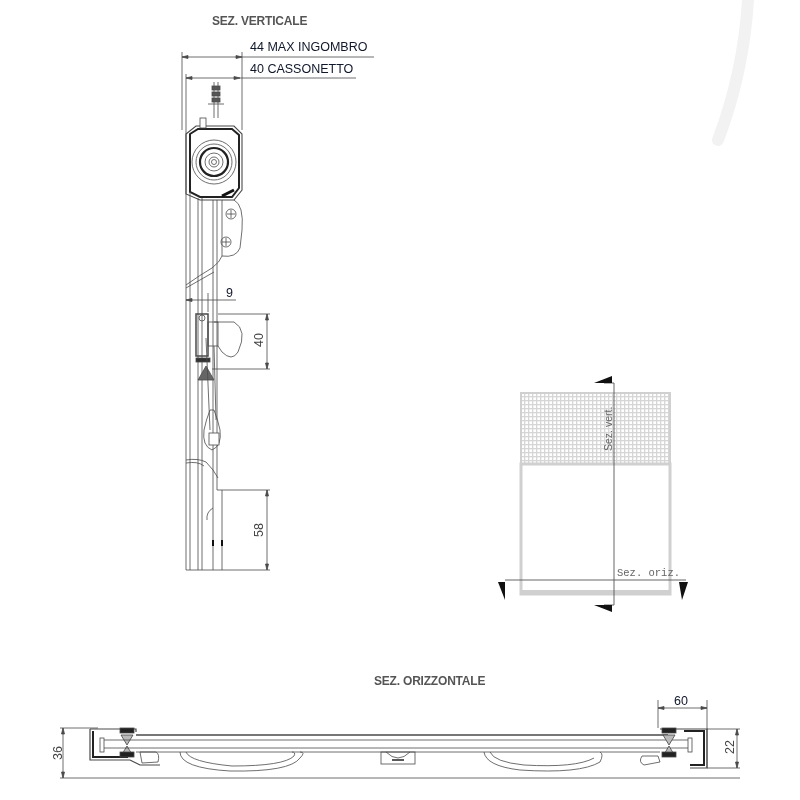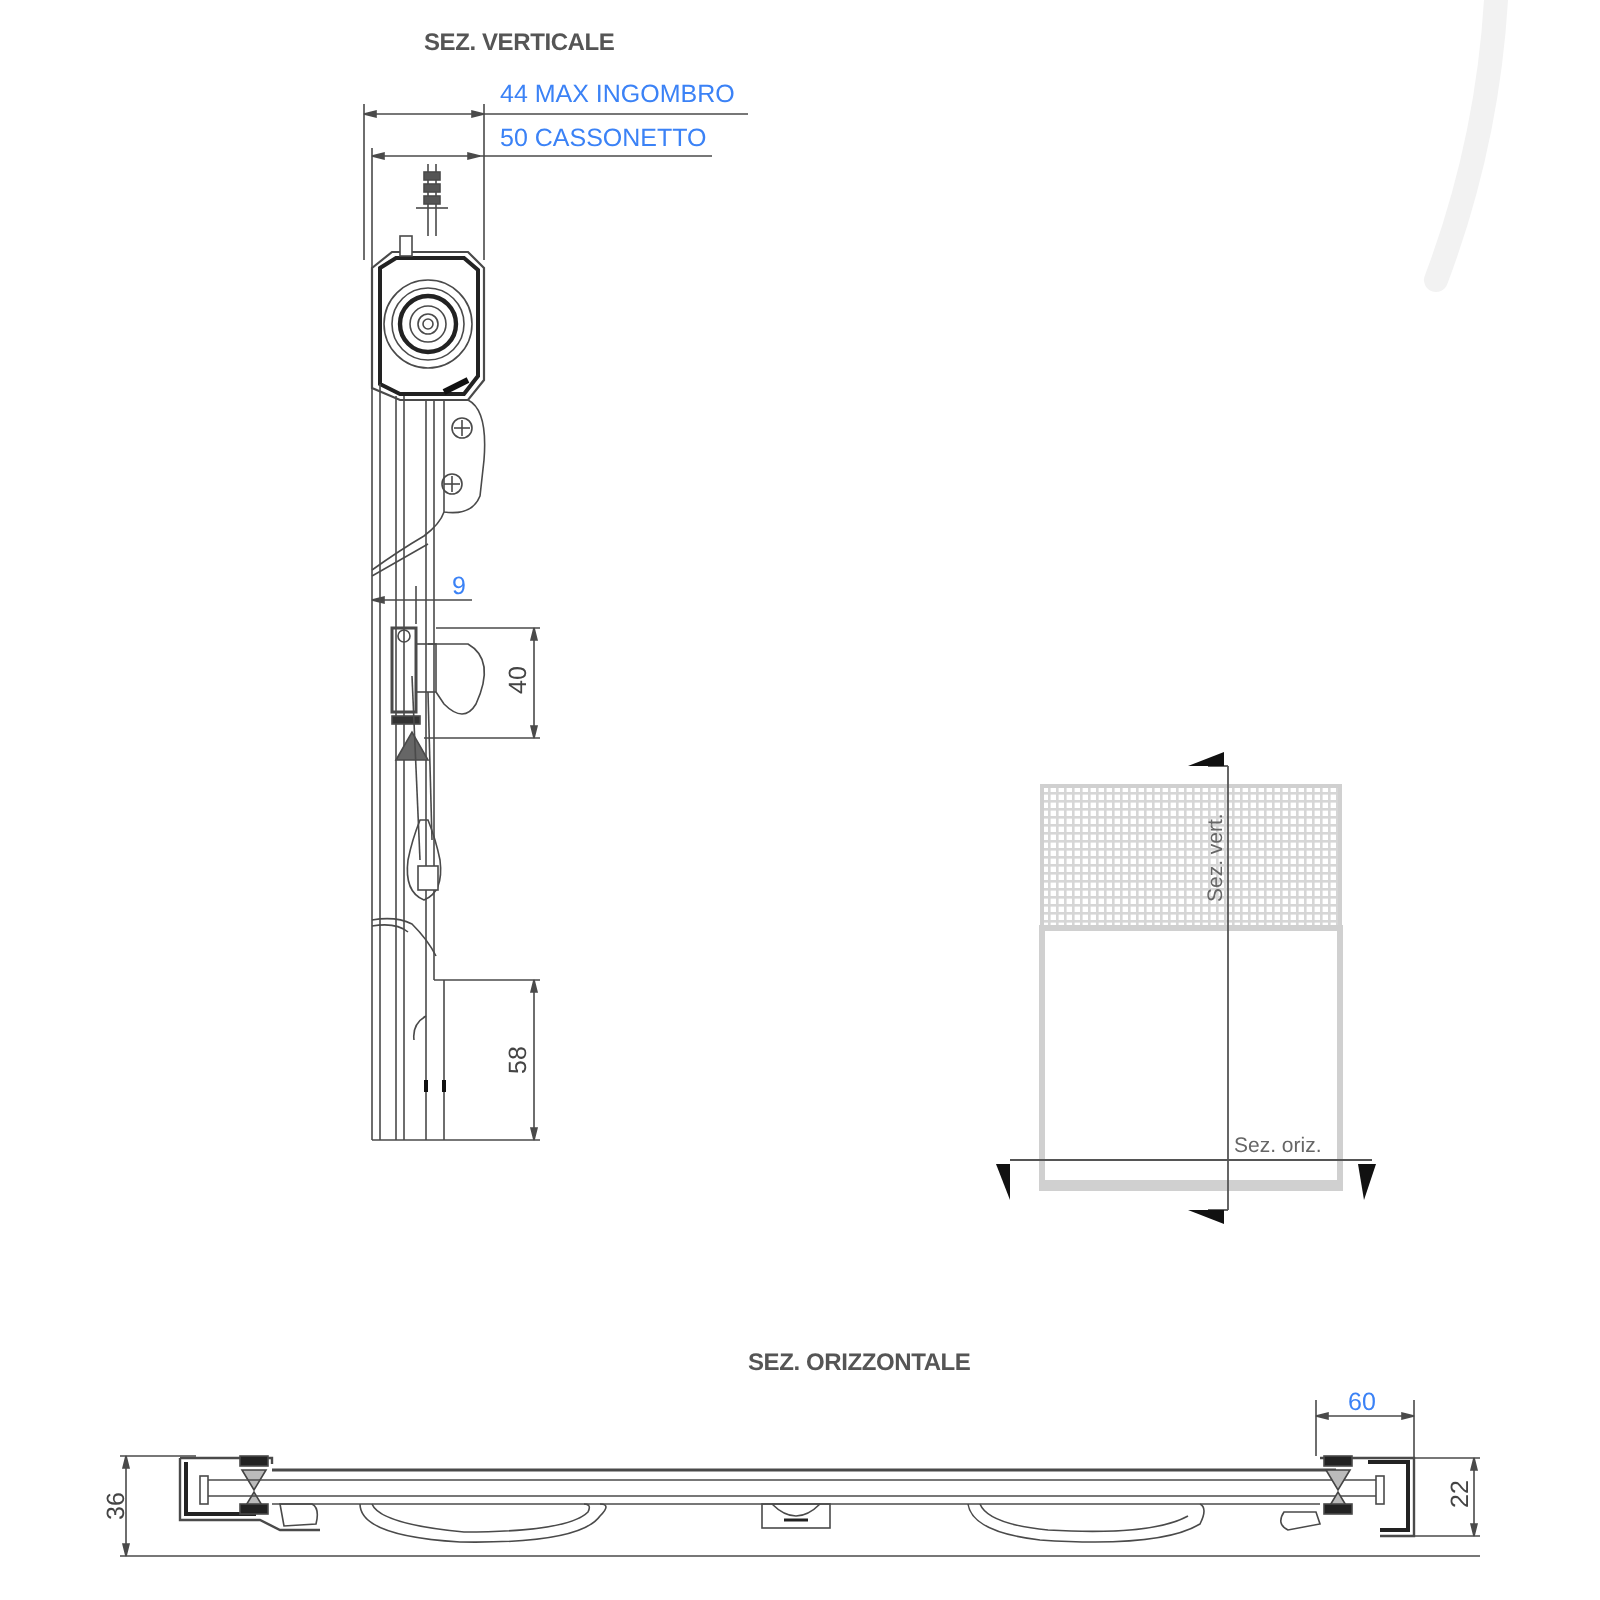--- a/index.html
+++ b/index.html
@@ -1,19 +1,19 @@
 <!DOCTYPE html>
 <html><head>
 <meta charset="utf-8">
 <style>
   html, body { margin: 0; padding: 0; background: #ffffff; }
   body { width: 800px; height: 800px; position: relative; overflow: hidden; font-family: "Liberation Sans", sans-serif; }
   .canvas { position: absolute; left: 0; top: 0; width: 800px; height: 800px; }
   .title { position: absolute; font-family: "Liberation Sans", sans-serif; font-weight: bold; font-size: 12px; color: #555555; letter-spacing: -0.2px; margin-left: 32px; }
-  .dimlabel { position: absolute; font-family: "Liberation Sans", sans-serif; font-size: 12.5px; color: #3b82f6; white-space: nowrap; }
+  .dimlabel { position: absolute; font-family: "Liberation Sans", sans-serif; font-size: 12.5px; color: #0f172a; white-space: nowrap; }
   .vlabel { position: absolute; font-family: "Liberation Sans", sans-serif; font-size: 12.5px; color: #444444; transform: rotate(-90deg); transform-origin: center center; white-space: nowrap; }
   .smalllabel { position: absolute; font-family: "Liberation Sans", sans-serif; font-size: 10.5px; color: #666666; white-space: nowrap; }
 </style>
 </head>
 <body>
 
 <div class="canvas">
 <svg width="800" height="800" viewBox="0 0 800 800" xmlns="http://www.w3.org/2000/svg">
 
   <path d="M748 0 C 745 50, 735 95, 718 140" stroke="#f2f2f2" stroke-width="12" fill="none" stroke-linecap="round"></path>
@@ -180,25 +180,25 @@
     <line x1="707" y1="768" x2="740" y2="768"></line>
     <line x1="737" y1="729" x2="737" y2="768"></line>
     <polygon points="737,729 735.5,735 738.5,735" fill="#4a4a4a"></polygon>
     <polygon points="737,768 735.5,762 738.5,762" fill="#4a4a4a"></polygon>
   </g>
 </svg>
 
 
 <div class="title" style="left:180px; top:14px;">SEZ. VERTICALE</div>
 <div class="dimlabel" style="left:250px; top:40px;">44 MAX INGOMBRO</div>
-<div class="dimlabel" style="left:250px; top:62px;">50 CASSONETTO</div>
+<div class="dimlabel" style="left:250px; top:62px;">40 CASSONETTO</div>
 <div class="dimlabel" style="left:226px; top:286px;">9</div>
 <div class="vlabel" style="left:249px; top:333px; width:20px; text-align:center;">40</div>
 <div class="vlabel" style="left:249px; top:523px; width:20px; text-align:center;">58</div>
 
 <div class="vlabel" style="left:578px; top:415px; width:60px; font-size:10.5px; color:#666;">Sez. vert.</div>
-<div class="smalllabel" style="left:617px; top:567px;">Sez. oriz.</div>
+<div class="smalllabel" style="left:617px; top:567px;font-family:Liberation Mono, monospace;">Sez. oriz.</div>
 
 <div class="title" style="left:342px; top:674px;text-align:right;">SEZ. ORIZZONTALE</div>
 <div class="vlabel" style="left:48px; top:746px; width:20px; text-align:center;">36</div>
 <div class="dimlabel" style="left:674px; top:694px;">60</div>
 <div class="vlabel" style="left:720px; top:740px; width:20px; text-align:center;">22</div>
 </div>
 
 </body></html>

